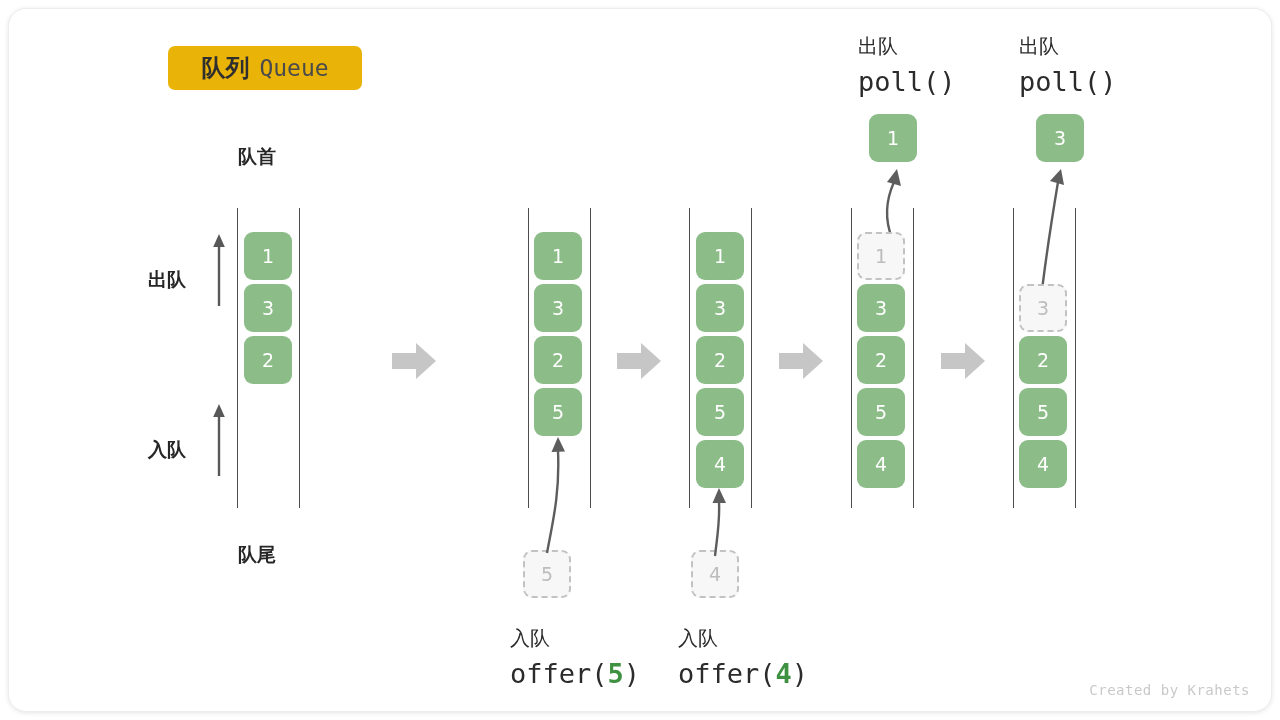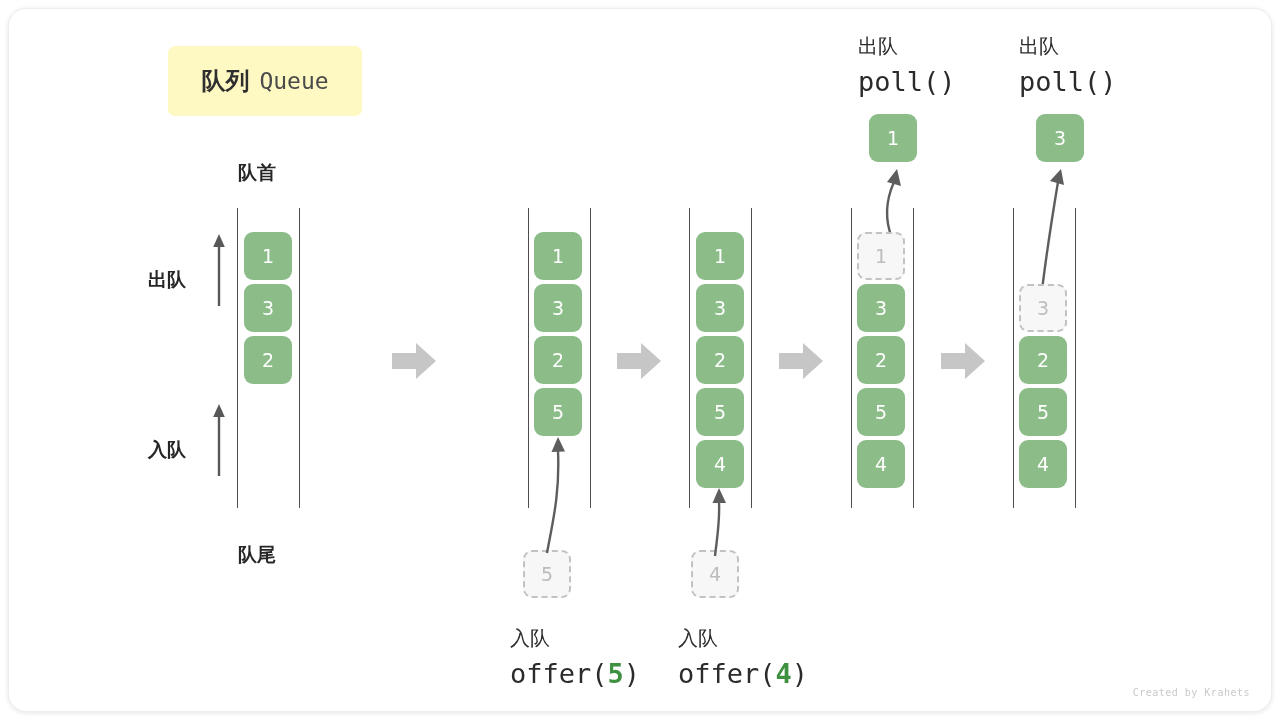--- a/index.html
+++ b/index.html
@@ -22,22 +22,22 @@
     border-radius: 18px;
     border: 1px solid #ededed;
     box-shadow: 0 1px 5px rgba(0,0,0,0.10);
     box-sizing: border-box;
   }
   .abs { position: absolute; }
 
   
   .title-badge {
     left: 168px; top: 46px;
-    width: 194px; height: 70px;
-    background: #fef9c3;
+    width: 194px; height: 44px;
+    background: #eab308;
     border-radius: 7px;
     display: flex; align-items: center; justify-content: center;
     gap: 10px;
   }
   .title-cn {
     font-size: 24px; font-weight: bold; color: #2f2f2f;
     font-family: "DejaVu Sans", "Liberation Sans", sans-serif;
   }
   .title-en {
     font-size: 23px; color: #4b4b4b; font-weight: normal;
@@ -92,40 +92,40 @@
     color: #c6c6c6;
   }
 
   
   .thin-arrow { color: #585858; }
 
   
   .credit {
     right: 30px; bottom: 22px;
     font-family: "DejaVu Sans Mono", "Liberation Mono", monospace;
-    font-size: 10px;
+    font-size: 14px;
     color: #c9c9c9;
     letter-spacing: 0.5px;
     white-space: nowrap;
   }
 
   .curve { overflow: visible; }
 </style>
 </head>
 <body>
 
 <div id="canvas">
   <div class="card"></div>
 
   <div class="abs title-badge">
     <span class="title-cn">队列</span>
     <span class="title-en">Queue</span>
   </div>
 
-  <div class="abs lbl-bold-cn" style="left:238px; top:160px;">队首</div>
+  <div class="abs lbl-bold-cn" style="left:238px; top:144px;">队首</div>
   <div class="abs lbl-bold-cn" style="left:238px; top:542px;">队尾</div>
 
   <div class="abs lbl-bold-cn" style="left:148px; top:267px;">出队</div>
   <div class="abs lbl-bold-cn" style="left:148px; top:437px;">入队</div>
 
   <svg class="abs thin-arrow" style="left:209px; top:234px;" width="20" height="72">
     <line x1="10" y1="72" x2="10" y2="12" stroke="#585858" stroke-width="2.4"></line>
     <polygon points="10,0 4.2,13 15.8,13" fill="#585858"></polygon>
   </svg>
 

